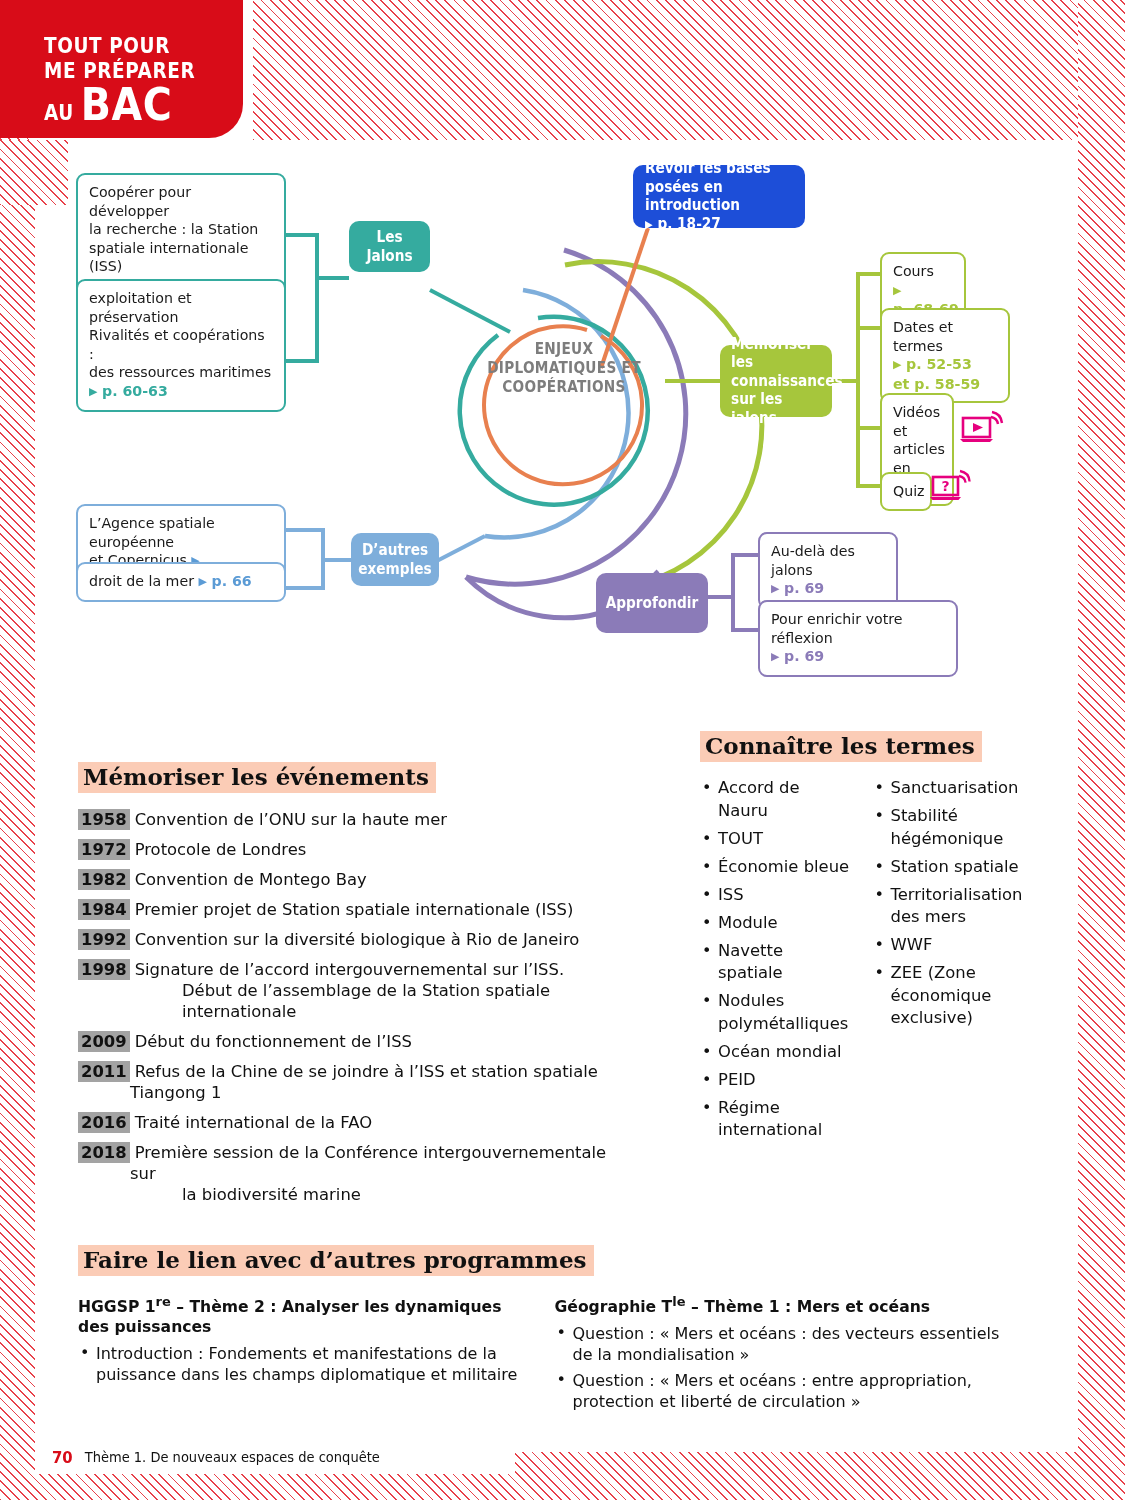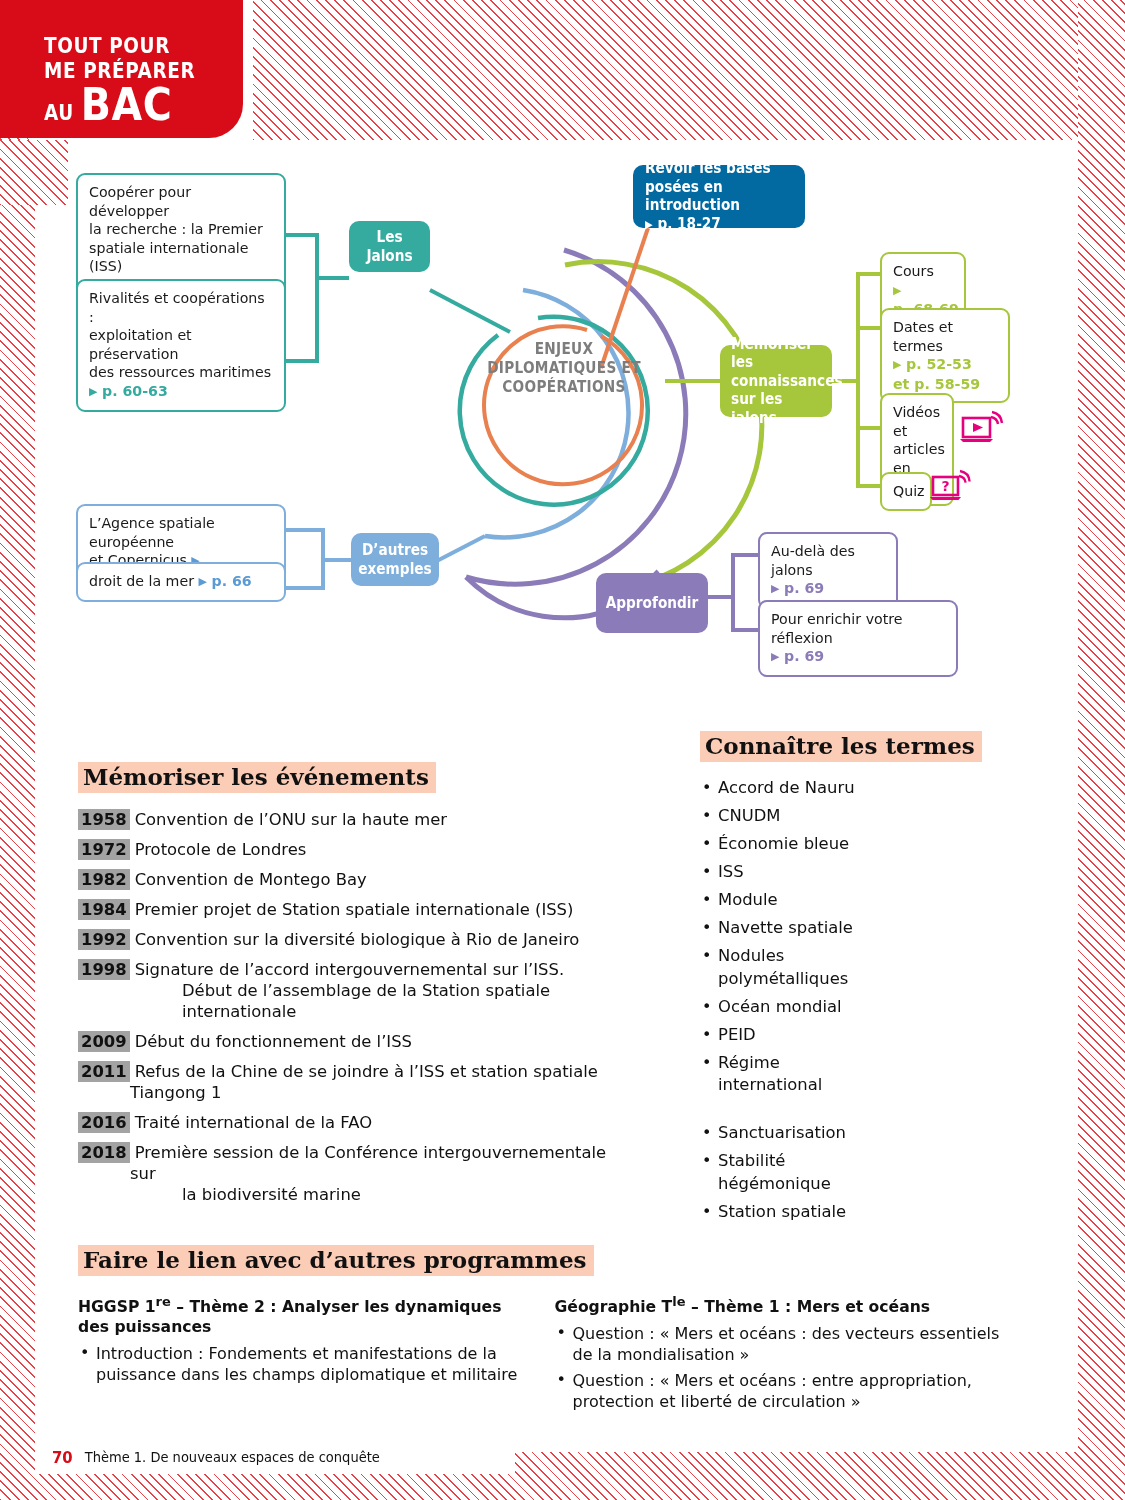--- a/index.html
+++ b/index.html
@@ -211,43 +211,43 @@
     </svg>
 
     <div id="center-label">
       <div>ENJEUX</div>
       <div>DIPLOMATIQUES ET</div>
       <div>COOPÉRATIONS</div>
     </div>
 
     <div class="dg-box" style="left:8px;top:33px;width:210px;border-color:#35ab9f;">
       <div>Coopérer pour développer</div>
-      <div>la recherche : la Premier</div>
+      <div>la recherche : la Station</div>
       <div>spatiale internationale (ISS)</div>
       <div style="color:#35ab9f;">
         <span class="tri">▶</span>
         <span class="pg">p. 54-55</span>
       </div>
     </div>
 
     <div class="dg-box" style="left:8px;top:139px;width:210px;border-color:#35ab9f;">
+      <div>exploitation et préservation</div>
       <div>Rivalités et coopérations :</div>
-      <div>exploitation et préservation</div>
       <div>des ressources maritimes</div>
       <div style="color:#35ab9f;">
         <span class="tri">▶</span>
         <span class="pg">p. 60-63</span>
       </div>
     </div>
 
     <div class="dg-pill" style="left:281px;top:81px;width:81px;height:51px;background:#35ab9f;">
       <span>Les Jalons</span>
     </div>
 
-    <div class="dg-pill" style="left:565px;top:25px;width:172px;height:63px;background:#0369a1;
+    <div class="dg-pill" style="left:565px;top:25px;width:172px;height:63px;background:#1d4ed8;
          flex-direction:column;align-items:flex-start;justify-content:center;text-align:left;padding:7px 12px;">
       <span>Revoir les bases</span>
       <span>posées en introduction</span>
       <span>
         <span class="tri">▶</span>
         <span>p. 18-27</span>
       </span>
     </div>
 
     <div class="dg-pill" style="left:652px;top:205px;width:112px;height:72px;background:#a6c63c;
@@ -361,24 +361,24 @@
         <div class="evt"><span class="yr">1998</span><span>Signature de l’accord intergouvernemental sur l’ISS.</span><span class="cont">Début de l’assemblage de la Station spatiale internationale</span></div>
         <div class="evt"><span class="yr">2009</span><span>Début du fonctionnement de l’ISS</span></div>
         <div class="evt"><span class="yr">2011</span><span>Refus de la Chine de se joindre à l’ISS et station spatiale Tiangong 1</span></div>
         <div class="evt"><span class="yr">2016</span><span>Traité international de la FAO</span></div>
         <div class="evt"><span class="yr">2018</span><span>Première session de la Conférence intergouvernementale sur</span><span class="cont">la biodiversité marine</span></div>
       </div>
   </div>
 
   <div class="card" style="left:690px;top:717px;width:353px;height:380px;padding:14px 18px 0 10px;">
     <div class="sec-title">Connaître les termes</div>
-    <div style="display:flex;gap:20px;margin-top:15px;flex-direction:column;">
+    <div style="display:flex;gap:20px;margin-top:15px;">
       <ul class="terms" id="terms-col1" style="width:160px;">
           <li>Accord de Nauru</li>
-          <li>CNUDM</li>
+          <li>TOUT</li>
           <li>Économie bleue</li>
           <li>ISS</li>
           <li>Module</li>
           <li>Navette spatiale</li>
           <li>Nodules polymétalliques</li>
           <li>Océan mondial</li>
           <li>PEID</li>
           <li>Régime international</li>
         </ul>
       <ul class="terms" id="terms-col2" style="width:160px;">

